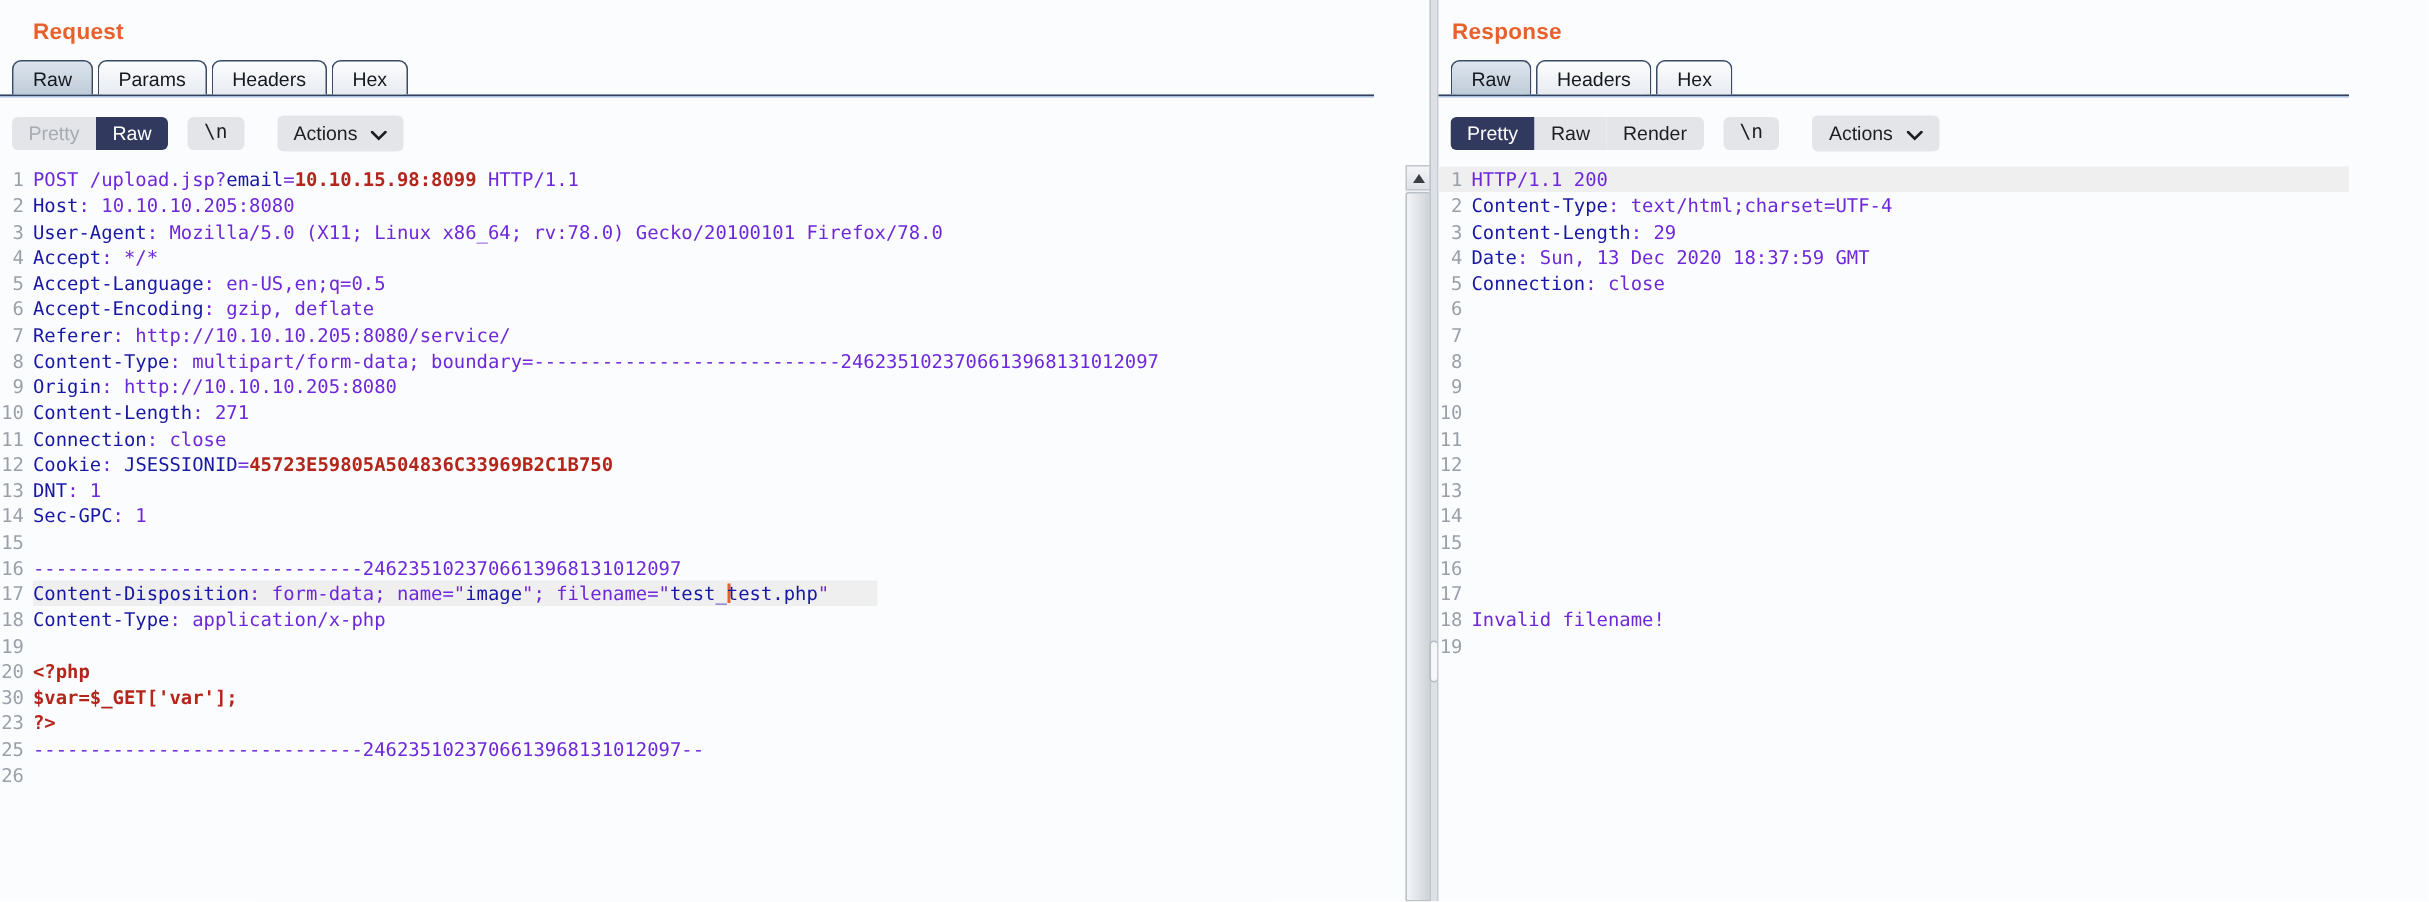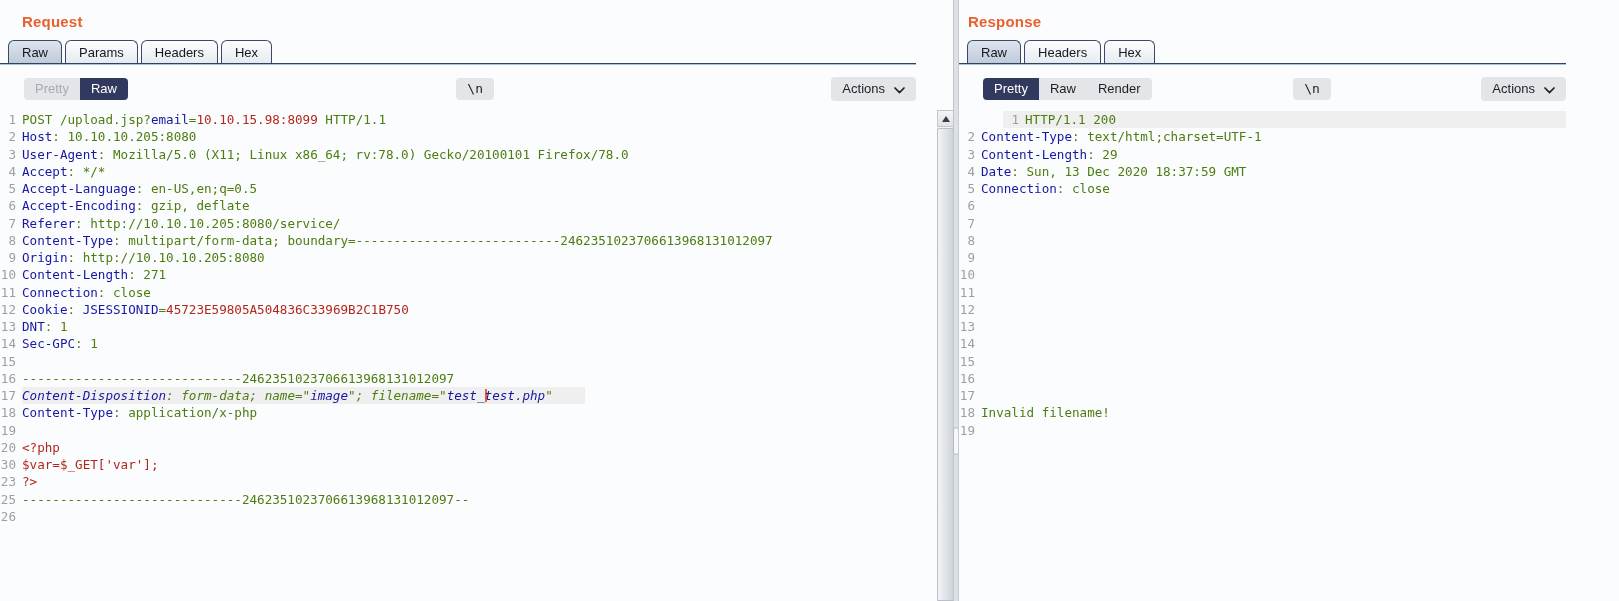--- a/index.html
+++ b/index.html
@@ -20,21 +20,21 @@
 
   .tabs{ display:flex; gap:3px; margin:10px 0 0 8px; align-items:flex-end; }
   .tab{
     font-size:13px; color:#15181d; padding:4px 13px 3px 13px; cursor:default;
     border:1px solid #3a4a66; border-bottom:none; border-radius:6px 6px 0 0;
     background:linear-gradient(#fcfdfe,#e7ebf0);
   }
   .tab.active{ background:linear-gradient(#dde5ee,#bfcbd9); }
   .tabrule{ height:2px; background:#a9c0da; border-top:1px solid #33425f; }
 
-  .toolbar{ display:flex; align-items:center; margin:13px 0 0 24px; height:22px;justify-content:space-between; }
+  .toolbar{ display:flex; align-items:center; margin:13px 0 0 8px; height:22px; }
   .seg{ display:inline-flex; border-radius:4px; overflow:hidden; }
   .chip{
     font-size:13px; padding:3px 11px; background:#e3e5e9; color:#1c1e22; cursor:default;
     line-height:16px;
   }
   .chip.disabled{ color:#a7abb2; }
   .chip.active{ background:var(--chip-active); color:#ffffff; }
   .btn{
     font-size:13px; padding:3px 11px; background:#e3e5e9; color:#1c1e22; border-radius:4px;
     line-height:16px; cursor:default; display:inline-flex; align-items:center; gap:9px;
@@ -46,25 +46,25 @@
   .editor{
     margin-top:11px; font-family:"DejaVu Sans Mono", monospace; font-size:12.6px;
     background:transparent; cursor:text;
   }
   .ln{ height:17.25px; line-height:17.25px; white-space:pre; }
   .ln .g{
     display:inline-block; width:16px; text-align:right; margin-right:6px;
     color:#9aa0a8; user-select:none;
   }
   .ln .t{ display:inline-block; }
-  .ln.hl-full{ background:var(--hl);margin-left:44px; }
-  .ln.hl-part .t{ background:var(--hl); padding-right:32px;font-style:italic; }
-  .tk-k{ color:#4d7c0f; }
+  .ln.hl-full{ background:var(--hl); }
+  .ln.hl-part .t{ background:var(--hl); padding-right:32px; }
+  .tk-k{ color:#6d28d9; }
   .tk-b{ color:var(--syntax-blue); }
-  .tk-r{ color:var(--syntax-red); }
+  .tk-r{ color:var(--syntax-red);font-weight:bold; }
   .caret{
     display:inline-block; width:0; height:13px; border-left:2px solid var(--accent);
     vertical-align:-2px; margin-right:-2px;
   }
 
   
   .vscroll{
     position:absolute; left:937px; top:110px; width:17px; height:491px;
     background:#f1f2f4;
   }
@@ -173,21 +173,21 @@
         <span class="btn nl">\n</span>
         <span class="btn actions">
           <span>Actions</span>
           <span class="chev"><svg width="11" height="7" viewBox="0 0 11 7">
               <path d="M1 1 L5.5 5.5 L10 1" stroke="#1c1e22" stroke-width="1.7" fill="none" stroke-linecap="round"></path>
             </svg></span>
         </span>
       </div>
     <div class="editor" id="res-editor">
         <div class="ln hl-full"><span class="g">1</span><span class="t"><span class="tk-k">HTTP/1.1 200</span></span></div>
-        <div class="ln"><span class="g">2</span><span class="t"><span class="tk-b">Content-Type</span><span class="tk-k">: text/html;charset=UTF-1</span></span></div>
+        <div class="ln"><span class="g">2</span><span class="t"><span class="tk-b">Content-Type</span><span class="tk-k">: text/html;charset=UTF-4</span></span></div>
         <div class="ln"><span class="g">3</span><span class="t"><span class="tk-b">Content-Length</span><span class="tk-k">: 29</span></span></div>
         <div class="ln"><span class="g">4</span><span class="t"><span class="tk-b">Date</span><span class="tk-k">: Sun, 13 Dec 2020 18:37:59 GMT</span></span></div>
         <div class="ln"><span class="g">5</span><span class="t"><span class="tk-b">Connection</span><span class="tk-k">: close</span></span></div>
         <div class="ln"><span class="g">6</span><span class="t"></span></div>
         <div class="ln"><span class="g">7</span><span class="t"></span></div>
         <div class="ln"><span class="g">8</span><span class="t"></span></div>
         <div class="ln"><span class="g">9</span><span class="t"></span></div>
         <div class="ln"><span class="g">10</span><span class="t"></span></div>
         <div class="ln"><span class="g">11</span><span class="t"></span></div>
         <div class="ln"><span class="g">12</span><span class="t"></span></div>

